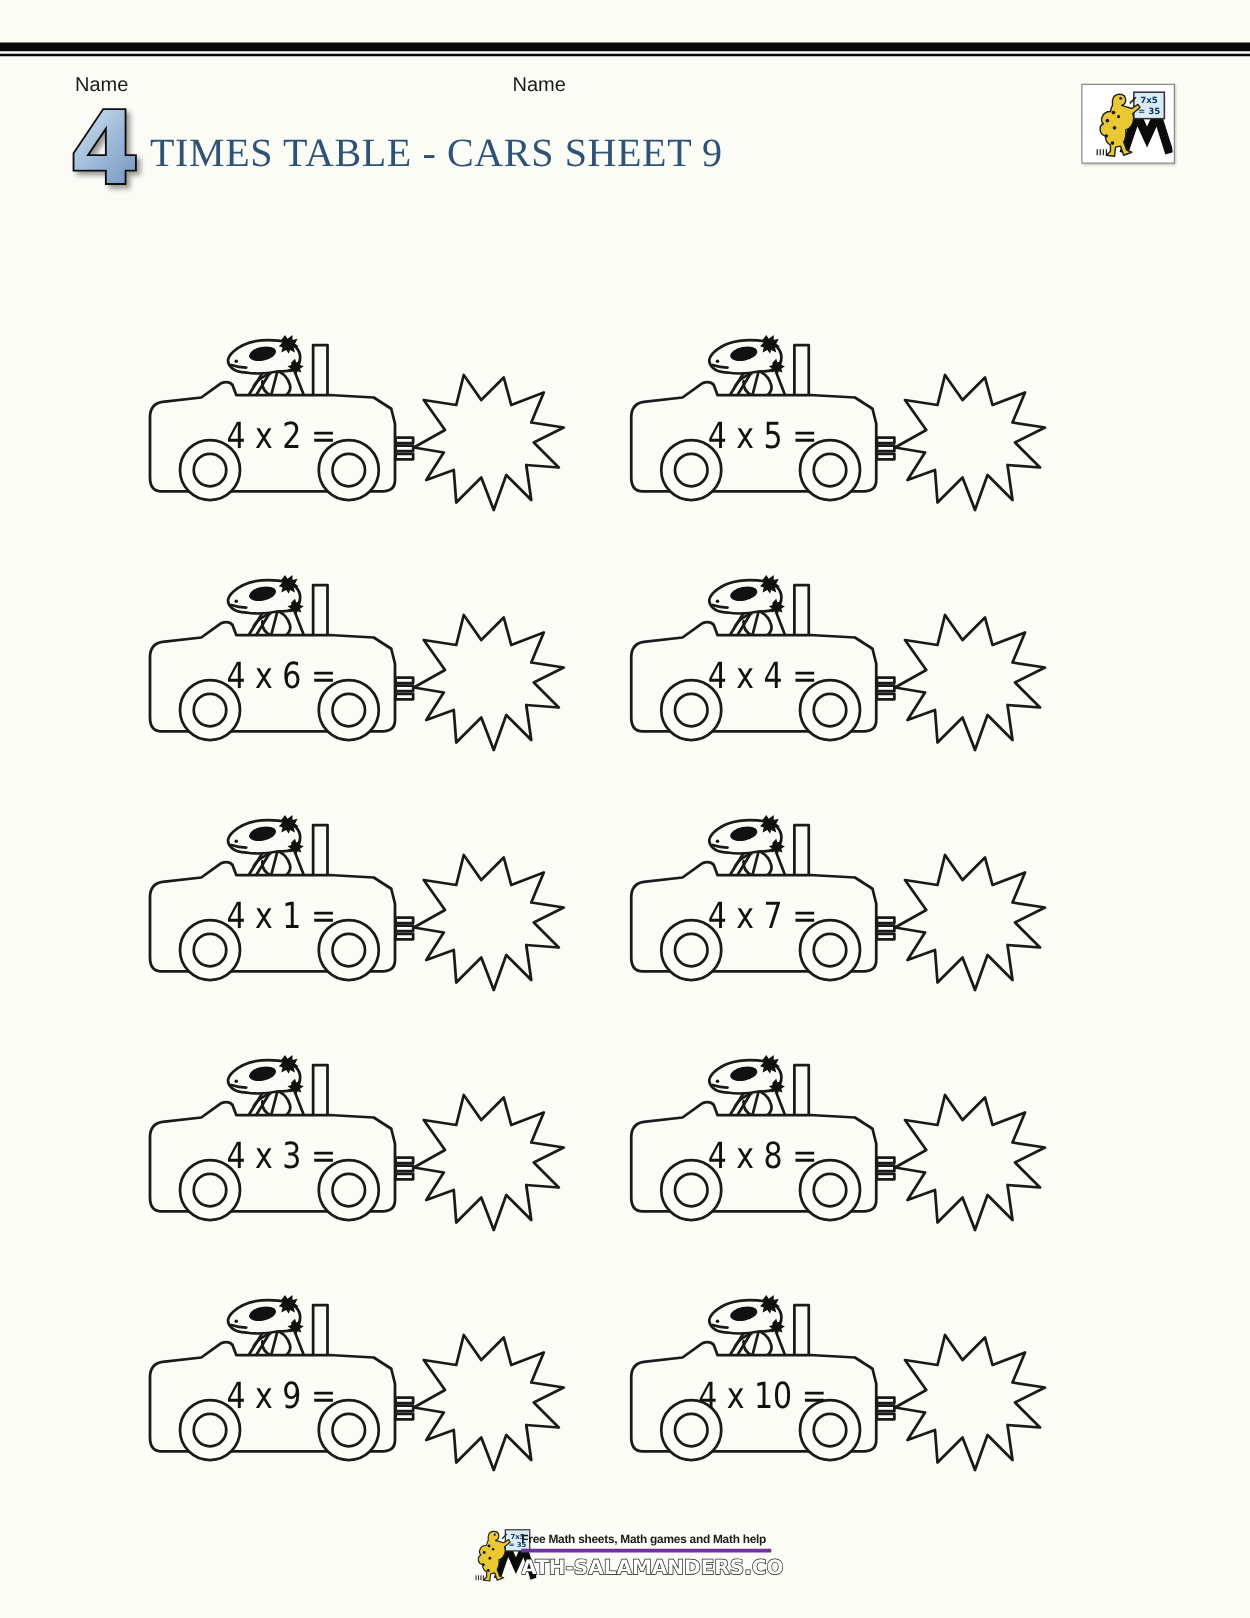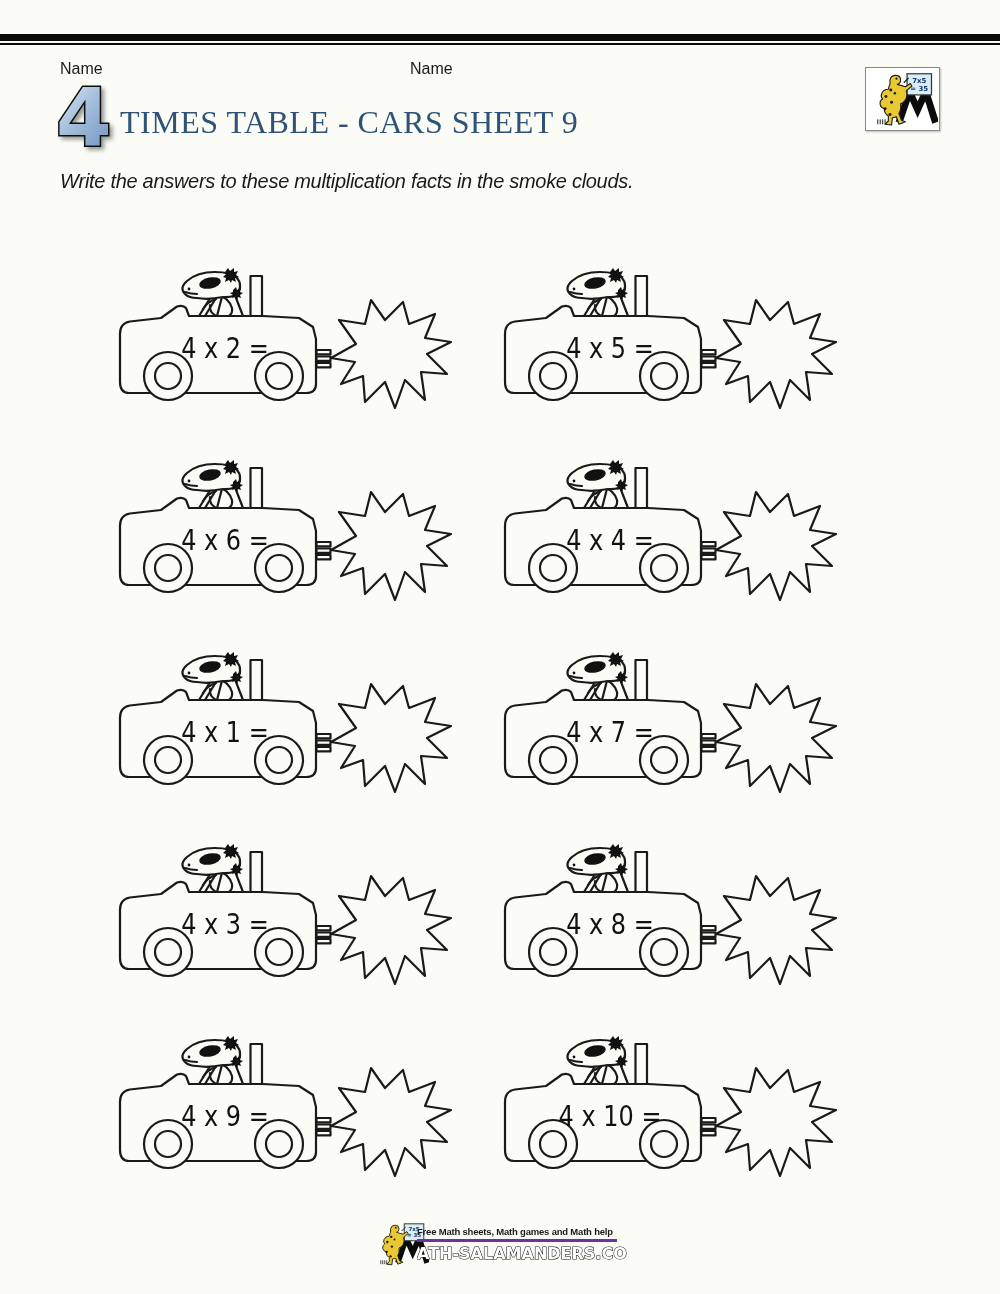--- a/index.html
+++ b/index.html
@@ -126,21 +126,20 @@
 
 <div class="page-title" style="color: rgb(46, 83, 119);">TIMES TABLE - CARS SHEET 9</div>
 
 <div class="logo-box">
   <svg width="70" height="58" viewBox="0 0 86 66">
     <use href="#sala-logo" xlink:href="#sala-logo"></use>
   </svg>
 </div>
 
 <div class="instructions">
-  <div>Write the answers to these multiplication facts in the smoke clouds.</div>
 </div>
 
 <div class="cars-grid">
 
   <svg class="car-svg" width="345" height="152" viewBox="0 0 345 152">
     <use href="#car-art" xlink:href="#car-art"></use>
     <text class="prob-text" transform="translate(112,96) scale(1,1.2)">4 x 2 =</text>
   </svg>
 
   <svg class="car-svg" width="345" height="152" viewBox="0 0 345 152">

